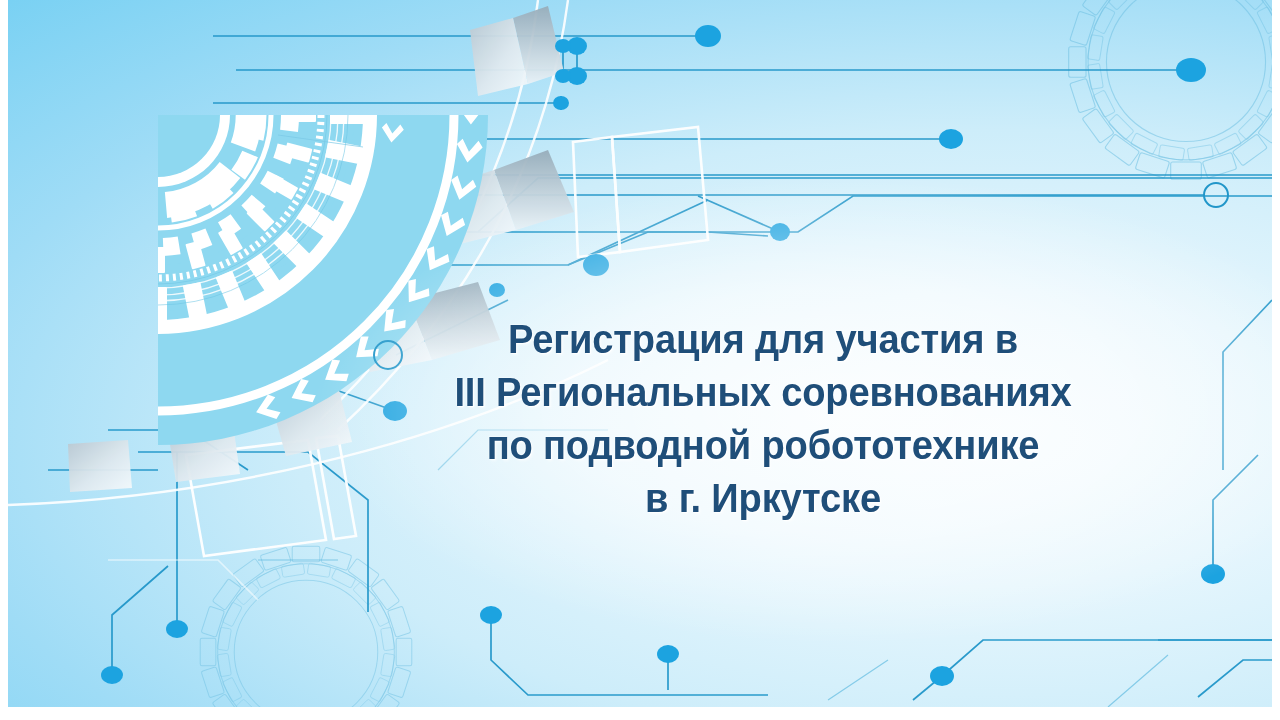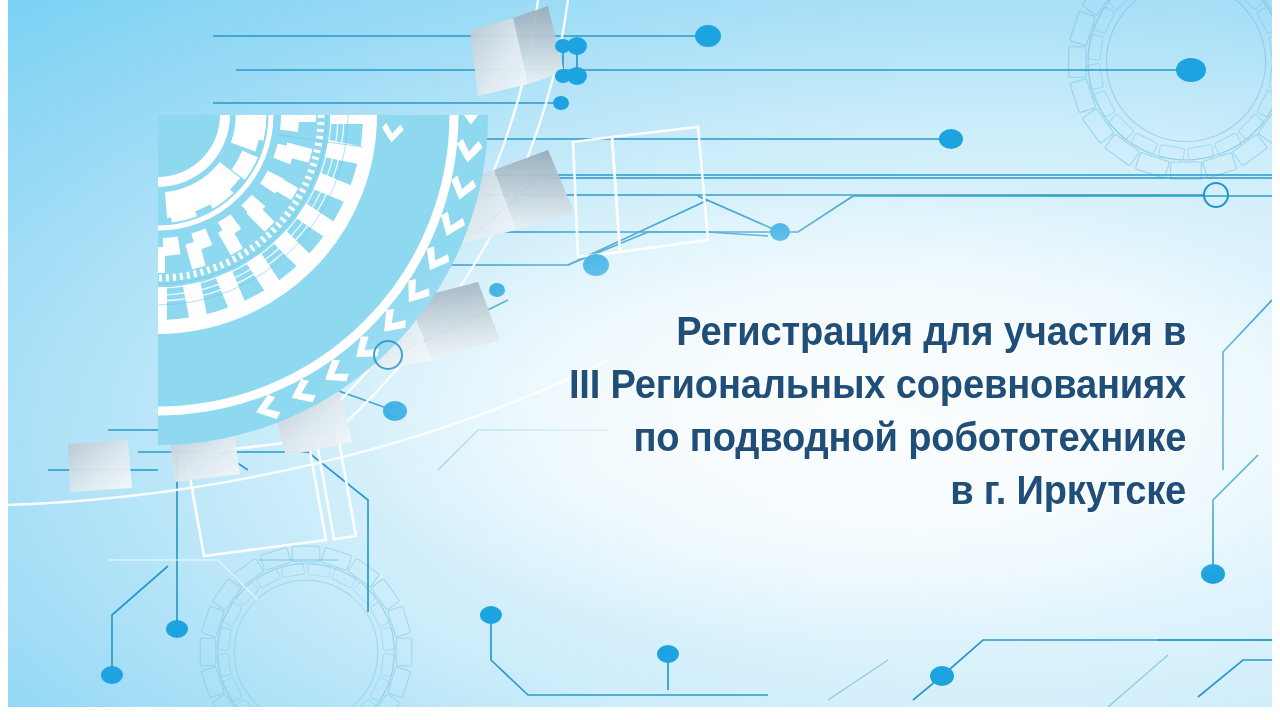--- a/index.html
+++ b/index.html
@@ -21,22 +21,22 @@
     overflow:hidden;
     background:
       radial-gradient(120% 95% at 78% 62%, #f3fbfe 0%, #e6f6fd 22%, #cdedfa 46%, #9fdcf6 70%, #6ccdf2 100%),
       linear-gradient(160deg,#79cdee 0%,#8ed6f2 28%,#bfe8fa 55%,#e9f7fd 80%,#f4fbfe 100%);
   }
   .layer{position:absolute;left:0;top:0;width:1264px;height:707px;}
 
   
   #title{
     position:absolute;
-    left:300px; top:305px; width:910px;
-    text-align:right;
+    left:300px; top:313px; width:910px;
+    text-align:center;
     z-index:40;
     pointer-events:none;
   }
   #title .ln{
     display:block;
     font-family:"Liberation Sans","DejaVu Sans",sans-serif;
     font-weight:700;
     font-size:41px;
     line-height:53px;
     letter-spacing:-0.2px;

